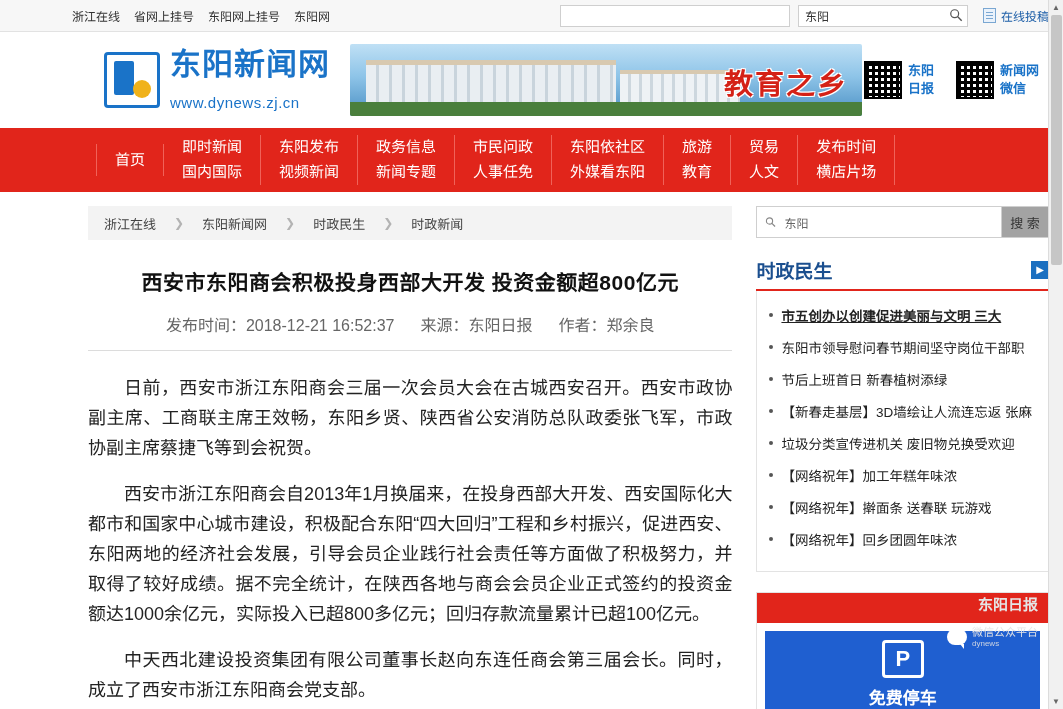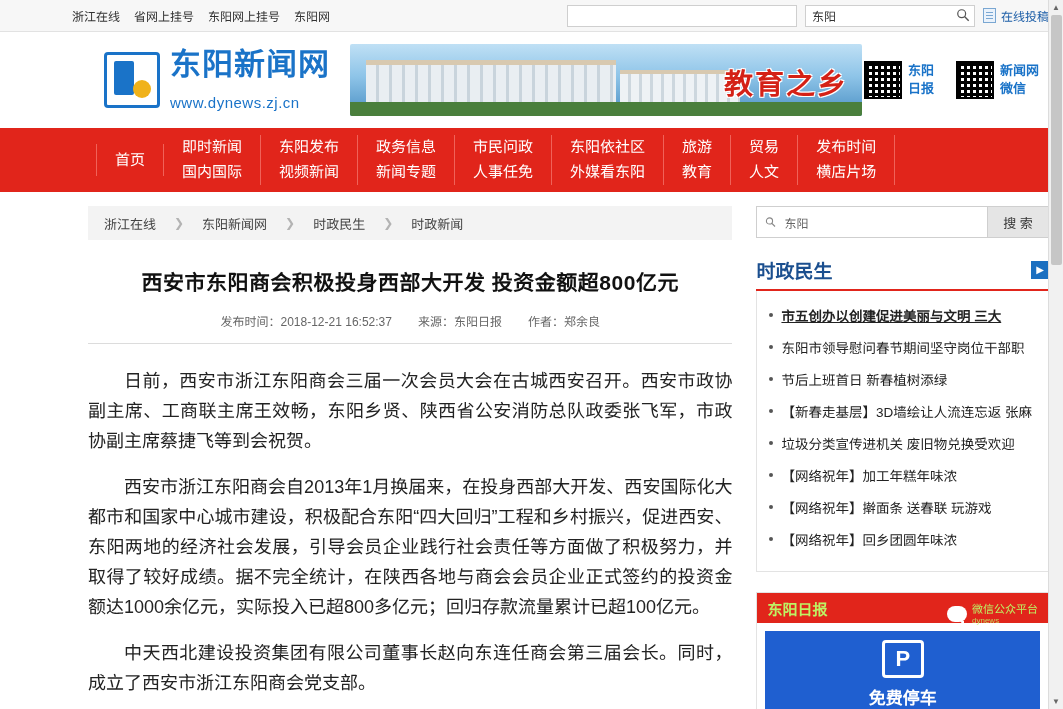--- a/index.html
+++ b/index.html
@@ -51,20 +51,21 @@
     color: #333;
   }
   .search-wrap .mag {
     position: absolute; right: 5px; top: 3px;
     width: 14px; height: 14px;
   }
   .post-btn {
     display: flex; align-items: center; gap: 5px;
     font-size: 12px; color: #1e5fa8;
     text-decoration: none;
+    margin-left: 7px;
   }
   .post-btn .docicon {
     width: 13px; height: 15px;
     border: 1px solid #7aa7d2;
     background: #eaf2fb;
     position: relative;
   }
   .post-btn .docicon:after {
     content: ""; position: absolute; left: 2px; top: 3px;
     width: 7px; height: 1px; background: #7aa7d2;
@@ -192,21 +193,21 @@
   h1.headline {
     font-size: 21px;
     color: #111;
     font-weight: bold;
     text-align: center;
     margin: 26px 0 16px;
     letter-spacing: .5px;
   }
   .meta {
     text-align: right;
-    font-size: 12px;
+    font-size: 16px;
     color: #666;
     padding-bottom: 14px;
     border-bottom: 1px solid #dcdcdc;
     display: flex; justify-content: center; gap: 26px;
   }
   .article {
     padding-top: 6px;
   }
   .article p {
     font-size: 18px;
@@ -235,22 +236,22 @@
     flex: 1; border: 1px solid #cfcfcf; border-right: none;
     display: flex; align-items: center; gap: 6px;
     padding: 0 8px;
     background: #fff;
   }
   .side-search .box input {
     border: none; outline: none; font-size: 12px; width: 100%;
     color: #666;
   }
   .side-search button {
-    width: 62px;
-    background: #e5e5e5;
+    width: 48px;
+    background: #a3a3a3;
     border: 1px solid #cfcfcf;
     font-size: 13px;
     color: #333;
     cursor: pointer;
     font-family: inherit;
   }
   .side-block { margin-top: 18px; }
   .side-head {
     border-bottom: 2px solid #e1251b;
     display: flex; align-items: center;
@@ -289,24 +290,24 @@
     width: 4px; height: 4px; background: #555; border-radius: 50%;
   }
   .news-list li.bold { font-weight: bold; text-decoration: underline; }
   .ad-block {
     margin-top: 20px;
     border: 1px solid #e3e3e3;
   }
   .ad-head {
     height: 30px;
     background: #e1251b;
-    color: #bef264;
-    display: flex; align-items: center;
+    color: #e5e5e5;
+    display: flex; align-items: flex-end;
     padding: 0 10px;
-    font-size: 15px; font-weight: bold;
+    font-size: 15px; font-weight: bold; flex-direction: column;
   }
   .ad-head .wx {
     margin-left: auto;
     display: flex; align-items: center; gap: 5px; margin-top: 12px;
   }
   .ad-head .wx-bubble {
     width: 20px; height: 16px; background: #fff; border-radius: 8px;
     position: relative;
   }
   .ad-head .wx-bubble:after {

